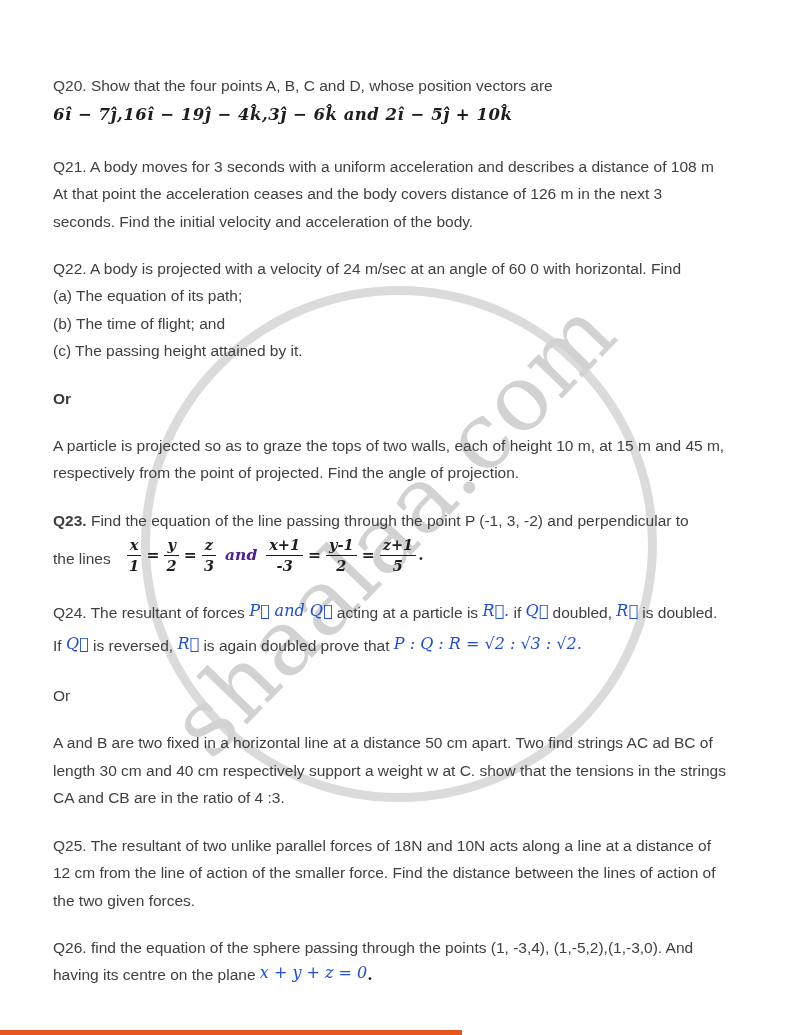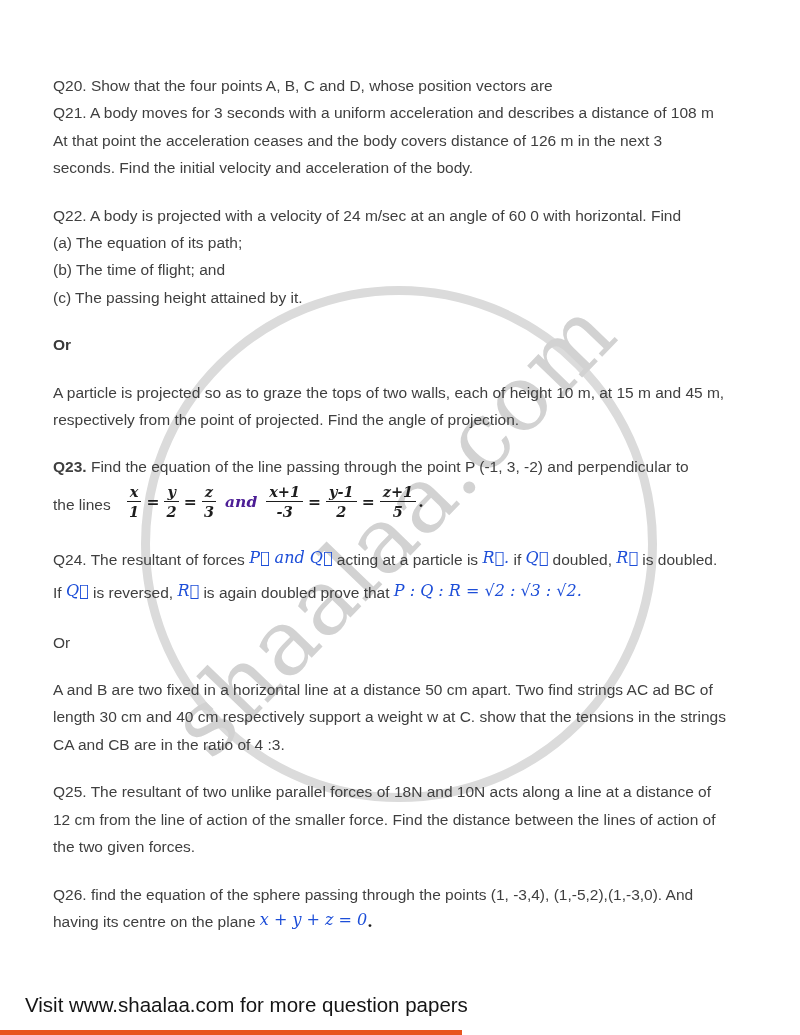--- a/index.html
+++ b/index.html
@@ -70,20 +70,21 @@
 <div class="page">
 
   <div class="watermark">
     <div class="wm-circle"></div>
     <div class="wm-text">shaalaa.com</div>
   </div>
 
   <div class="content">
 
     <p class="para tight">Q20. Show that the four points A, B, C and D, whose position vectors are</p>
+    <div class="formula">6î − 7ĵ,16î − 19ĵ − 4k̂,3ĵ − 6k̂ and 2î − 5ĵ + 10k̂</div>
 
     <p class="para">Q21. A body moves for 3 seconds with a uniform acceleration and describes a distance of 108 m At that point the acceleration ceases and the body covers distance of 126 m in the next 3 seconds. Find the initial velocity and acceleration of the body.</p>
 
     <p class="para"><span>Q22. A body is projected with a velocity of 24 m/sec at an angle of 60 0 with horizontal. Find</span><br>
       <span>(a) The equation of its path;</span><br>
       <span>(b) The time of flight; and</span><br>
       <span>(c) The passing height attained by it.</span></p>
 
     <p class="para or-bold">Or</p>
 
@@ -144,16 +145,15 @@
 
     <p class="para">A and B are two fixed in a horizontal line at a distance 50 cm apart. Two find strings AC ad BC of length 30 cm and 40 cm respectively support a weight w at C. show that the tensions in the strings CA and CB are in the ratio of 4 :3.</p>
 
     <p class="para">Q25. The resultant of two unlike parallel forces of 18N and 10N acts along a line at a distance of 12 cm from the line of action of the smaller force. Find the distance between the lines of action of the two given forces.</p>
 
     <p class="para"><span>Q26. find the equation of the sphere passing through the points (1, -3,4), (1,-5,2),(1,-3,0). And having its centre on the plane</span>
       <span class="math">x + y + z = 0</span><span class="period">.</span></p>
 
   </div>
 
-  <div class="footer-text">Visit www.shaalaa.com for more question papers</div>
   <div class="footer-bar" style="background-color: rgb(232, 84, 29);"></div>
 
 </div>
 
 </body></html>

